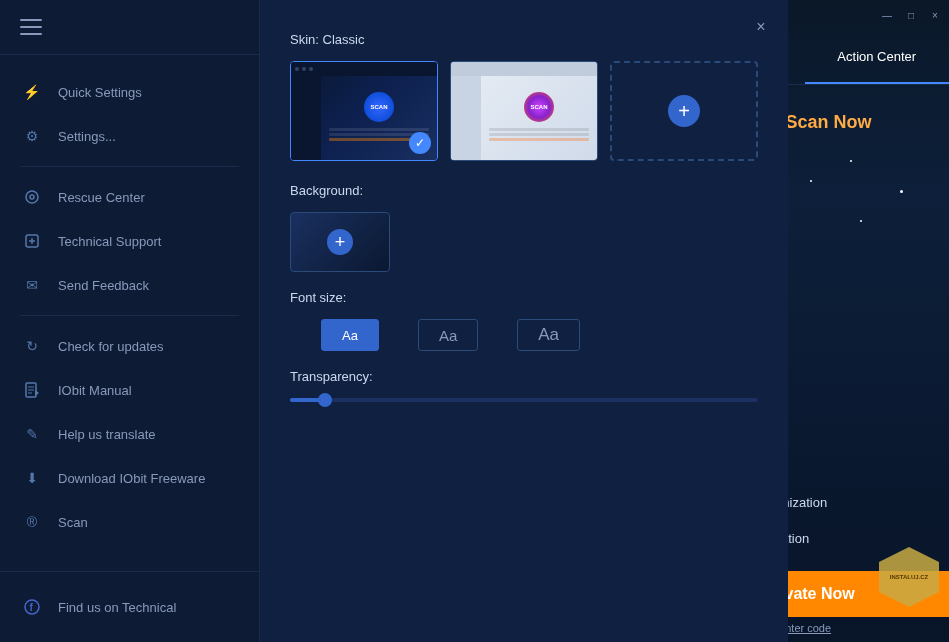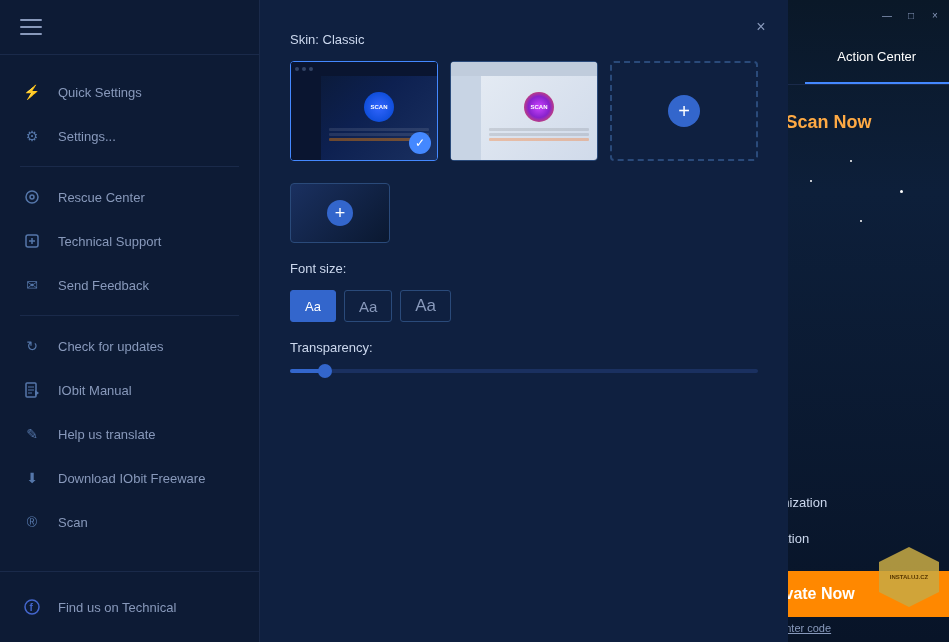--- a/index.html
+++ b/index.html
@@ -316,27 +316,28 @@
     
     .font-section {
       margin-bottom: 18px;
     }
     .font-options {
       display: flex;
       gap: 8px;
       margin-top: 8px;
     }
     .font-btn {
-      padding: 5px 14px;
+      padding: 5px 20px;
       border-radius: 3px;
       cursor: pointer;
       border: 1px solid #2a4a7a;
       color: #8899bb;
       background: transparent;
       font-size: 13px;
+      margin-left: 31px;
     }
     .font-btn.active {
       background: #3366cc;
       border-color: #3366cc;
       color: #fff;
     }
 
     
     .transparency-section {}
     .slider-track {
@@ -696,20 +697,21 @@
             </div>
           </div>
         </div>
 
         <div class="skin-add">
           <div class="plus-circle">+</div>
         </div>
       </div>
 
       <div class="bg-section">
+        <div class="settings-section-title">Background:</div>
         <div class="bg-thumb">
           <div class="plus-circle-sm">+</div>
         </div>
       </div>
 
       <div class="font-section">
         <div class="settings-section-title">Font size:</div>
         <div class="font-options">
           <button class="font-btn active">Aa</button>
           <button class="font-btn" style="font-size:15px;">Aa</button>

